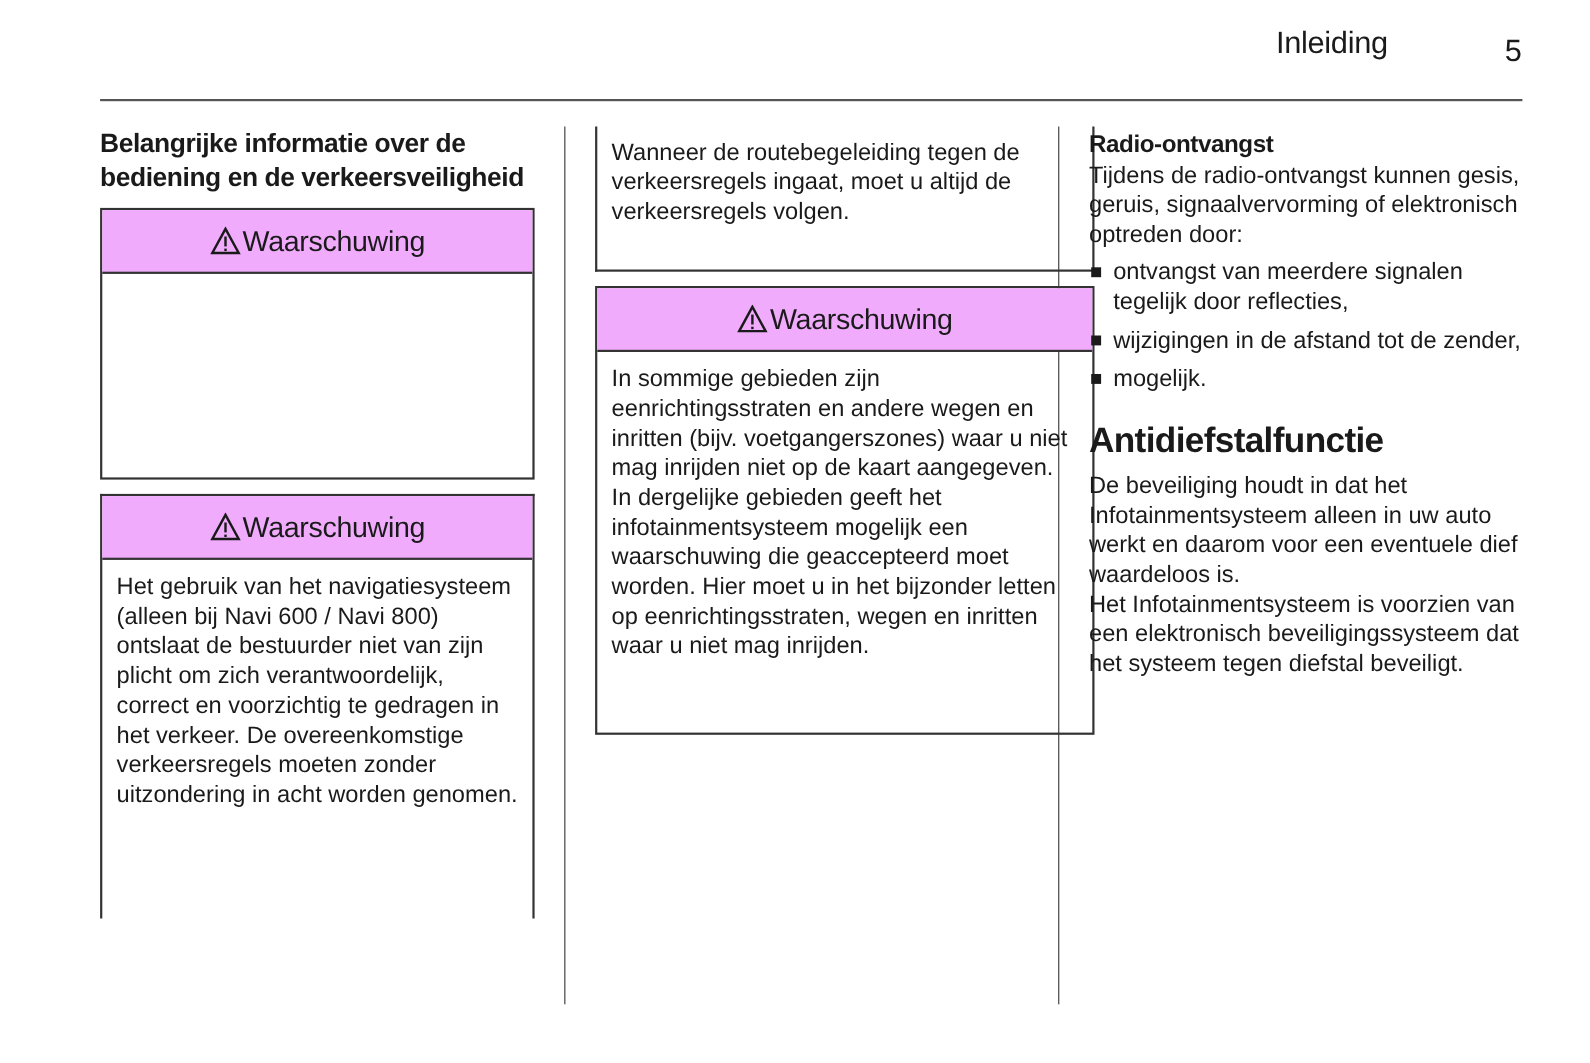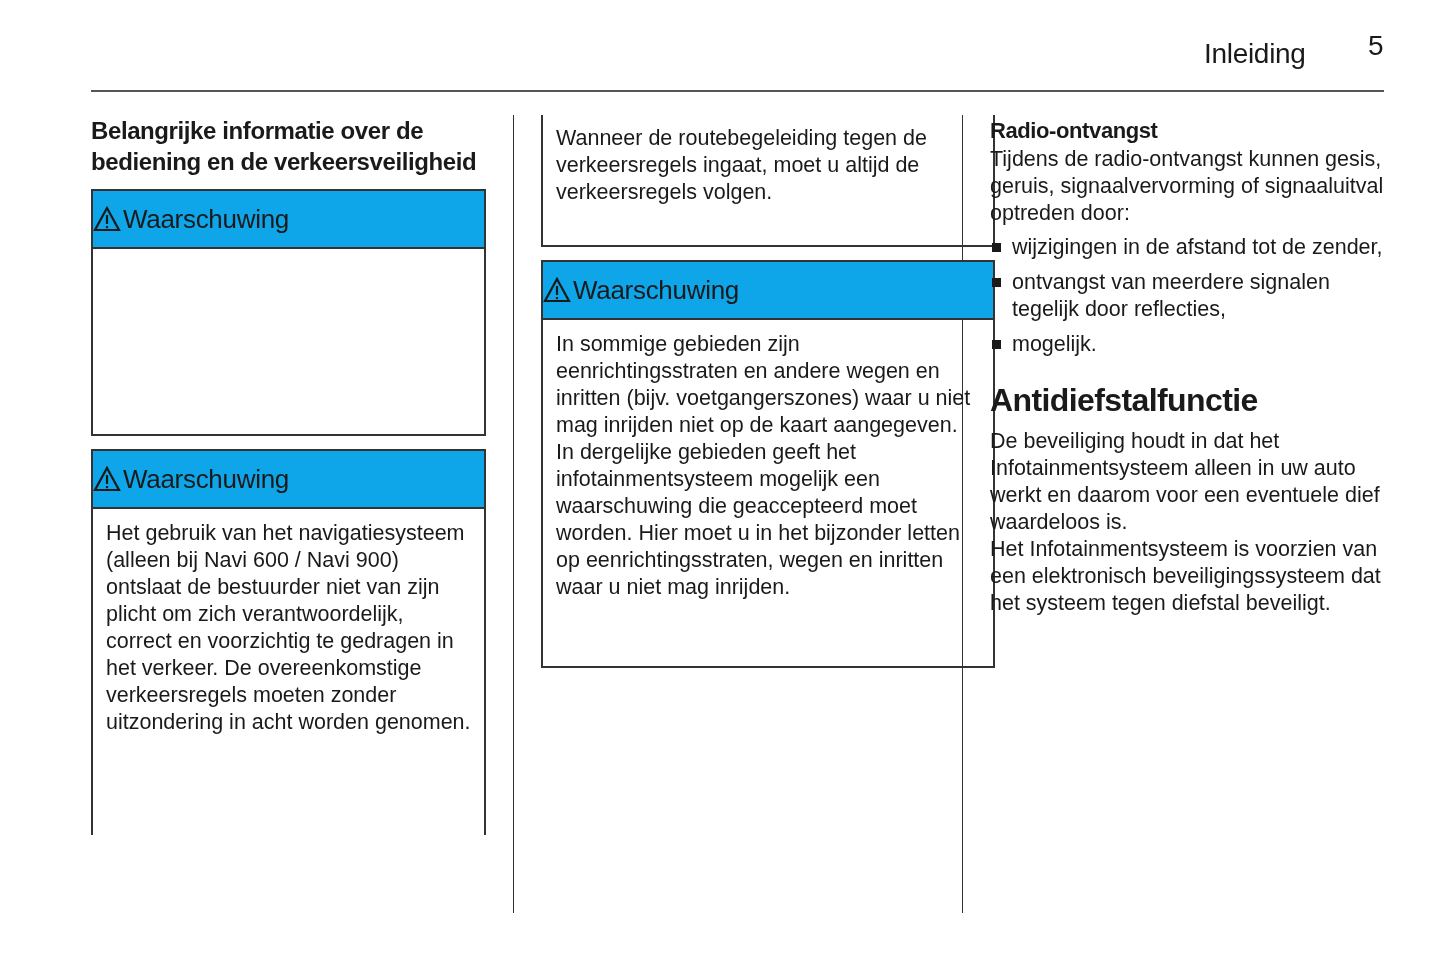--- a/index.html
+++ b/index.html
@@ -1,31 +1,31 @@
 <!DOCTYPE html>
 <html><head>
 <meta charset="utf-8">
 <style>
   html, body { margin: 0; padding: 0; background: #ffffff; }
   body { width: 1445px; height: 966px; position: relative; overflow: hidden;
          font-family: "Liberation Sans", sans-serif; color: #1a1a1a; }
-  .header-title { position: absolute; top: 38px; left: 1160px; font-size: 28px; letter-spacing: -0.3px; margin-left: 44px; }
+  .header-title { position: absolute; top: 23px; left: 1160px; font-size: 28px; letter-spacing: -0.3px; }
   .header-page { position: absolute; top: 30px; left: 1368px; font-size: 28px; }
   .header-rule { position: absolute; top: 90px; left: 91px; width: 1293px; height: 2px; background: #555; }
   .col-rule { position: absolute; width: 1px; background: #333; }
   .col { position: absolute; top: 115px; }
   .col1 { left: 91px; width: 395px; }
   .col2 { left: 541px; width: 454px; }
   .col3 { left: 990px; width: 400px; }
   .sec-title { font-size: 24px; line-height: 31px; margin: 0; letter-spacing: -0.4px; }
   .sec-title.big { font-size: 32px; line-height: 40px; letter-spacing: -0.6px; }
   .p { font-size: 21.5px; line-height: 27px; margin: 0; }
   .warn { border: 2px solid #333; box-sizing: border-box; }
-  .warn-head { background: #0ea5e9; border-bottom: 2px solid #333; height: 56px;
-               display: flex; align-items: center; 
+  .warn-head { background: #f0abfc; border-bottom: 2px solid #333; height: 56px;
+               display: flex; align-items: center; justify-content: center;
                font-size: 26px; letter-spacing: -0.3px; }
   .warn-icon { width: 28px; height: 26px; margin-right: 2px; }
   .warn-body { padding: 11px 12px 11px 13px; }
   .warn-body .p + .p { margin-top: 8px; }
   .bullets { list-style: none; margin: 7px 0 0 0; padding: 0; }
   .bullets li { position: relative; padding-left: 22px; font-size: 21.5px; line-height: 27px; margin-bottom: 8px; }
   .bullets li .sq { position: absolute; left: 2px; top: 9px; width: 9px; height: 9px; background: #1a1a1a; }
 </style>
 </head>
 <body>
@@ -54,21 +54,21 @@
   <div class="warn" style="margin-top:13px; height:386px; border-bottom:none;">
     <div class="warn-head">
       <svg class="warn-icon" viewBox="0 0 28 26">
         <polygon points="14,2 26,24 2,24" fill="none" stroke="#1a1a1a" stroke-width="2.2" stroke-linejoin="miter"></polygon>
         <rect x="12.9" y="9" width="2.2" height="9" fill="#1a1a1a"></rect>
         <rect x="12.9" y="20" width="2.2" height="2.2" fill="#1a1a1a"></rect>
       </svg>
       <span>Waarschuwing</span>
     </div>
     <div class="warn-body">
-      <p class="p">Het gebruik van het navigatiesysteem (alleen bij Navi 600 / Navi 900) ontslaat de bestuurder niet van zijn plicht om zich verantwoordelijk, correct en voorzichtig te gedragen in het verkeer. De overeenkomstige verkeersregels moeten zonder uitzondering in acht worden genomen.</p>
+      <p class="p">Het gebruik van het navigatiesysteem (alleen bij Navi 600 / Navi 800) ontslaat de bestuurder niet van zijn plicht om zich verantwoordelijk, correct en voorzichtig te gedragen in het verkeer. De overeenkomstige verkeersregels moeten zonder uitzondering in acht worden genomen.</p>
     </div>
   </div>
 </div>
 
 <div class="col col2">
   <div class="warn" style="border-top:none; height:132px;">
     <div class="warn-body" style="padding-top:10px;">
       <p class="p">Wanneer de routebegeleiding tegen de verkeersregels ingaat, moet u altijd de verkeersregels volgen.</p>
     </div>
   </div>
@@ -83,23 +83,23 @@
       <span>Waarschuwing</span>
     </div>
     <div class="warn-body">
       <p class="p">In sommige gebieden zijn eenrichtingsstraten en andere wegen en inritten (bijv. voetgangerszones) waar u niet mag inrijden niet op de kaart aangegeven. In dergelijke gebieden geeft het infotainmentsysteem mogelijk een waarschuwing die geaccepteerd moet worden. Hier moet u in het bijzonder letten op eenrichtingsstraten, wegen en inritten waar u niet mag inrijden.</p>
     </div>
   </div>
 </div>
 
 <div class="col col3">
   <h2 class="sec-title" style="font-size:22px; line-height:31px;">Radio-ontvangst</h2>
-  <p class="p">Tijdens de radio-ontvangst kunnen gesis, geruis, signaalvervorming of signaaluitval optreden door:</p>
+  <p class="p">Tijdens de radio-ontvangst kunnen gesis, geruis, signaalvervorming of elektronisch optreden door:</p>
   <ul class="bullets">
+    <li><span class="sq"></span><span>ontvangst van meerdere signalen tegelijk door reflecties,</span></li>
     <li><span class="sq"></span><span>wijzigingen in de afstand tot de zender,</span></li>
-    <li><span class="sq"></span><span>ontvangst van meerdere signalen tegelijk door reflecties,</span></li>
     <li><span class="sq"></span><span>mogelijk.</span></li>
   </ul>
 
   <h2 class="sec-title big" style="margin-top:22px;">Antidiefstalfunctie</h2>
   <p class="p" style="margin-top:8px;">De beveiliging houdt in dat het Infotainmentsysteem alleen in uw auto werkt en daarom voor een eventuele dief waardeloos is.</p>
   <p class="p">Het Infotainmentsysteem is voorzien van een elektronisch beveiligingssysteem dat het systeem tegen diefstal beveiligt.</p>
 </div>
 
 </body></html>

